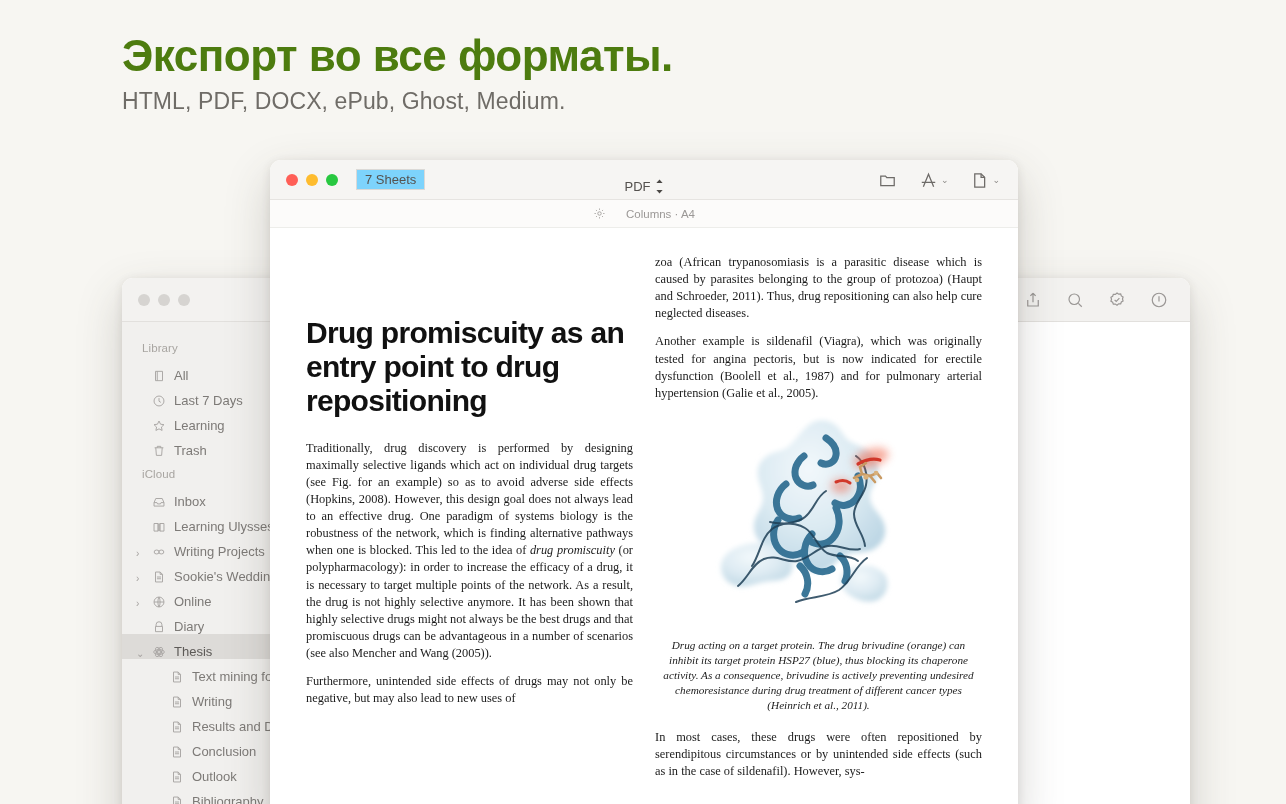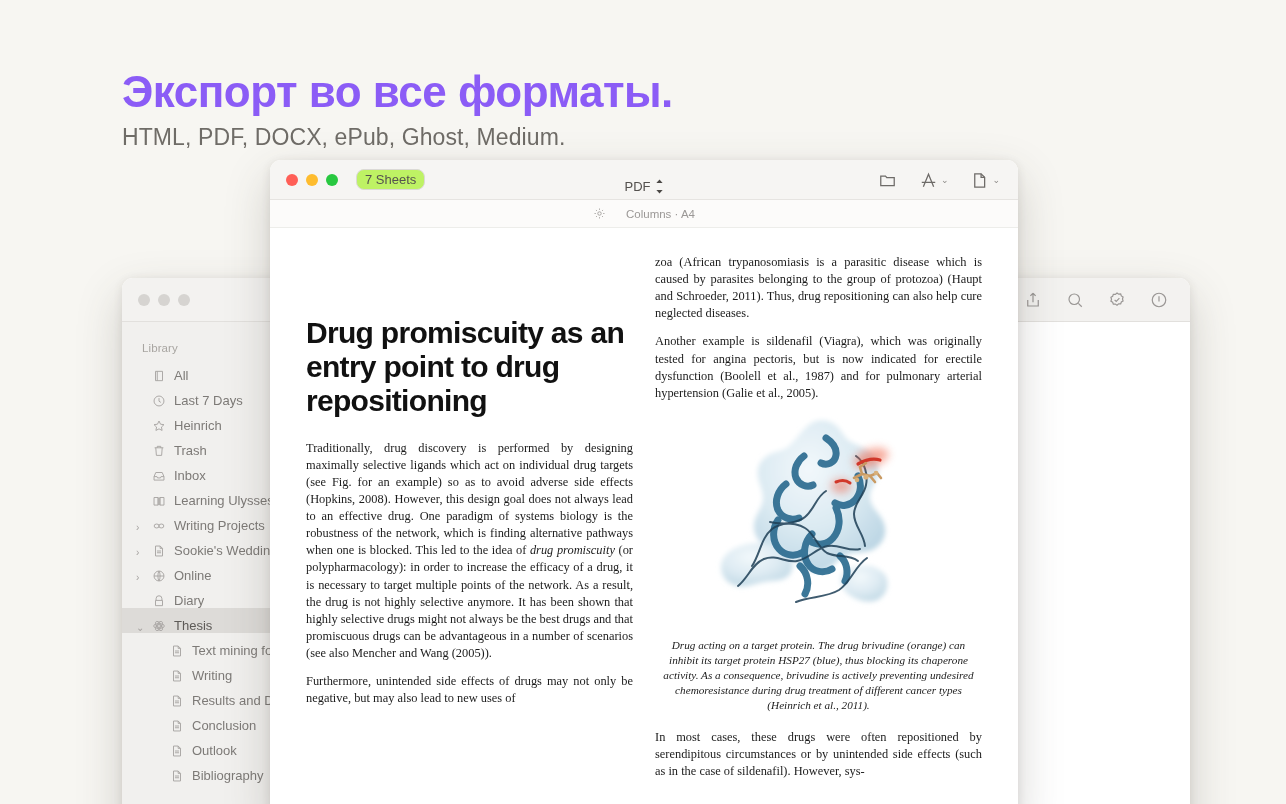--- a/index.html
+++ b/index.html
@@ -8,22 +8,22 @@
     overflow: hidden;
     background: #f7f6f2;
     font-family: "Liberation Sans", sans-serif;
     -webkit-font-smoothing: antialiased;
   }
   #stage { position: relative; width: 1286px; height: 804px; overflow: hidden; background:#f7f6f2; }
 
   
   .hero { position:absolute; left:122px; top:32px; width:800px; }
   .hero-title {
-    font-size: 44px; font-weight: 700; color:#8b5cf6; letter-spacing:-0.5px;
-    line-height:1.08; white-space:nowrap;margin-top:36px;
+    font-size: 44px; font-weight: 700; color:#4d7c0f; letter-spacing:-0.5px;
+    line-height:1.08; white-space:nowrap;
   }
   .hero-sub {
     margin-top:8px; font-size:23px; font-weight:400; color:#6f6c67;
     letter-spacing:0.1px; white-space:nowrap;
   }
 
   
   .win { position:absolute; border-radius:11px; overflow:hidden;
          box-shadow: 0 18px 46px rgba(70,64,55,.22), 0 2px 10px rgba(70,64,55,.12); }
 
@@ -61,22 +61,22 @@
   .ed-col2 { position:absolute; left:0px; top:430px; width:100%; }
 
   
   #frontWin { left:270px; top:160px; width:748px; height:660px; background:#ffffff; }
   .fw-titlebar {
     height:40px; background:#f6f5f3; border-bottom:1px solid #e6e4e1;
     display:flex; align-items:center; position:relative;
   }
   .fw-sheets {
     margin-left:18px; font-size:13px; color:#58555
-    2; border:1px solid #dbd9d6; border-radius:8px; padding:2px 8px; color:#55524f;
-    background:#bef264;
+    2; border:1px solid #dbd9d6; border-radius:0; padding:2px 8px; color:#55524f;
+    background:#7dd3fc;
   }
   .fw-center {
     position:absolute; left:0; right:0; top:0; height:52px;
     display:flex; align-items:center; justify-content:center; gap:3px;
     font-size:13px; color:#54514e; pointer-events:none;
   }
   .stepper { display:inline-flex; flex-direction:column; line-height:0; margin-left:1px; }
   .stepper svg { display:block; }
   .fw-tools { position:absolute; right:18px; top:0; height:40px; display:flex; align-items:center; gap:22px; }
   .fw-tools .grp { display:flex; align-items:center; gap:3px; color:#6e6b68; }
@@ -172,31 +172,32 @@
           <svg class="sb-ic" viewBox="0 0 24 24" fill="none" stroke="currentColor" stroke-width="1.6">
               <circle cx="12" cy="12" r="8.5"></circle>
               <path d="M12 7v5.4l3.2 2"></path>
             </svg>
           <span class="sb-lbl">Last 7 Days</span>
         </div>
         <div class="sb-item">
           <svg class="sb-ic" viewBox="0 0 24 24" fill="none" stroke="currentColor" stroke-width="1.6">
               <path d="M12 3.5l2.6 5.4 5.9.8-4.3 4.1 1.1 5.8L12 16.9l-5.3 2.7 1.1-5.8L3.5 9.7l5.9-.8z"></path>
             </svg>
-          <span class="sb-lbl">Heinrich</span>
+          <span class="sb-lbl">Learning</span>
         </div>
         <div class="sb-item">
           <svg class="sb-ic" viewBox="0 0 24 24" fill="none" stroke="currentColor" stroke-width="1.6">
               <path d="M4.5 6.5h15"></path>
               <path d="M9 6.5V4h6v2.5"></path>
               <path d="M6.5 6.5l1 13h9l1-13"></path>
             </svg>
           <span class="sb-lbl">Trash</span>
         </div>
 
+        <div class="sb-group">iCloud</div>
         <div class="sb-item">
           <svg class="sb-ic" viewBox="0 0 24 24" fill="none" stroke="currentColor" stroke-width="1.6">
               <path d="M3.5 13l3-7h11l3 7v6h-17z"></path>
               <path d="M3.5 13h5l1 2.3h5l1-2.3h5"></path>
             </svg>
           <span class="sb-lbl">Inbox</span>
         </div>
         <div class="sb-item">
           <svg class="sb-ic" viewBox="0 0 24 24" fill="none" stroke="currentColor" stroke-width="1.6">
               <path d="M3.5 6h7v13h-7z"></path>

